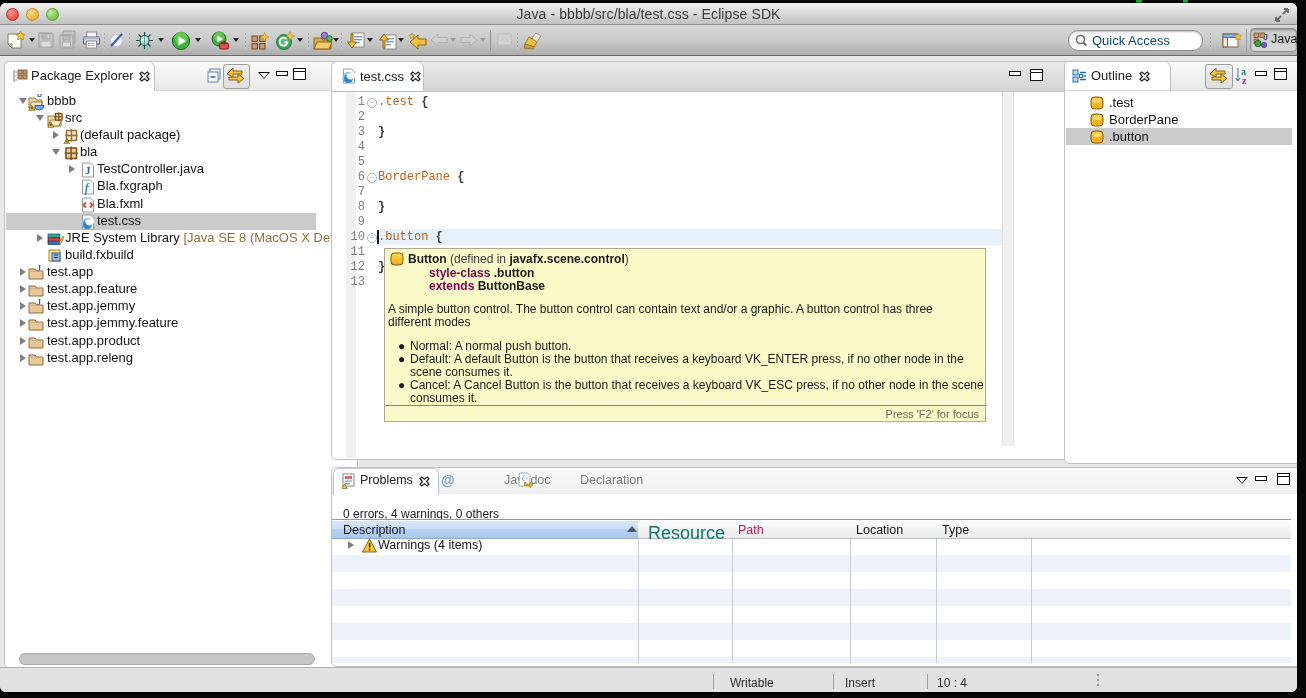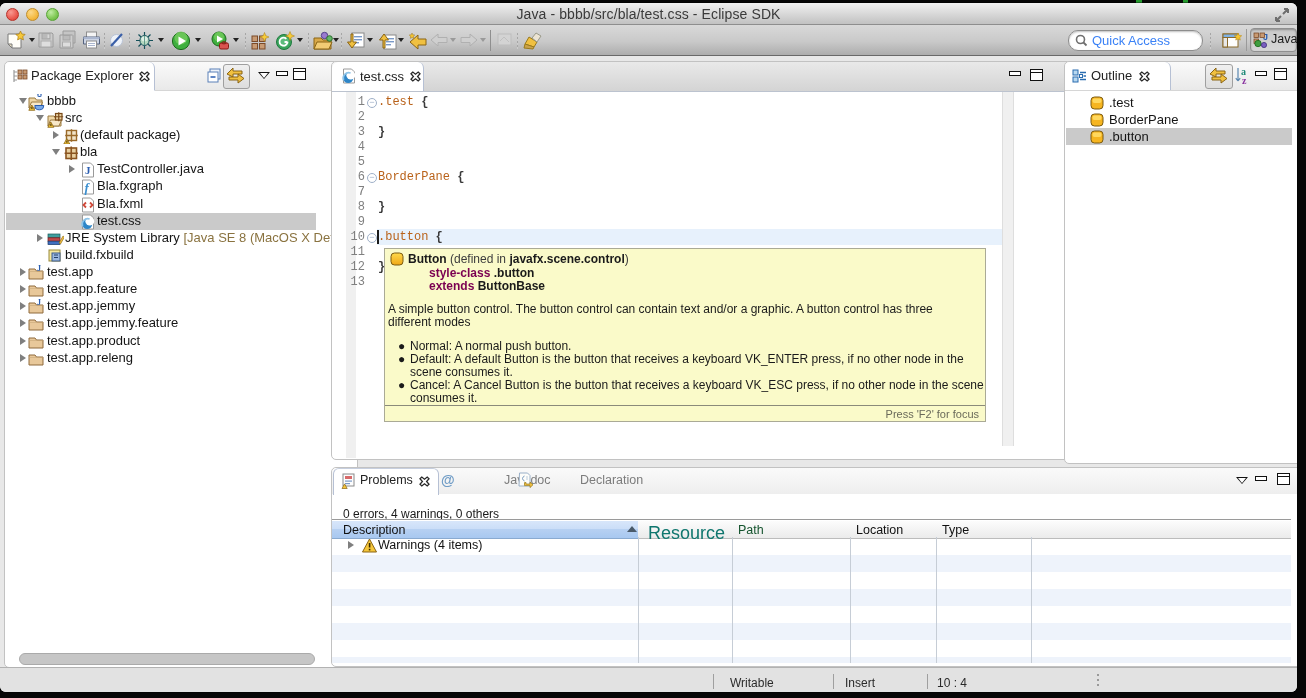--- a/index.html
+++ b/index.html
@@ -182,21 +182,21 @@
         <path d="M8 6 l8 5 -3 5 -9-3z" fill="#f0c040" stroke="#9a7a1a"></path>
         <path d="M16 11 l4-6 -5-3 -4 5z" fill="#ece4d4" stroke="#9a9a8a"></path>
         <path d="M4 13 l9 3 -1 2 -9-1z" fill="#caa24a" stroke="#9a7a1a"></path>
       </svg>
 
     <div class="abs" style="left:1068px;top:5px;width:133px;height:19px;background:#fff;border:1px solid #8d8d8d;border-radius:10px;box-shadow:inset 0 1px 2px rgba(0,0,0,.25);">
       <svg class="abs" style="left:6px;top:3px" width="13" height="13" viewBox="0 0 13 13">
           <circle cx="5.5" cy="5.5" r="4" fill="none" stroke="#6f6f6f" stroke-width="1.6"></circle>
           <path d="M8.5 8.5 l3 3" stroke="#6f6f6f" stroke-width="1.8"></path>
         </svg>
-      <div class="abs" style="left:23px;top:2px;font-size:13px;color:#3b82f6;">Quick Access</div>
+      <div class="abs" style="left:23px;top:2px;font-size:13px;color:#0c4a6e;">Quick Access</div>
     </div>
     <div class="tsep" style="left:1210px"></div>
 
     <svg class="abs" style="left:1222px;top:6px" width="21" height="20" viewBox="0 0 21 20">
         <rect x="1" y="3" width="15" height="13" fill="#fdfdfd" stroke="#8a6a2a"></rect>
         <rect x="1" y="3" width="15" height="3.5" fill="#7fb2e5" stroke="#8a6a2a"></rect>
         <rect x="1" y="6.5" width="4.5" height="9.5" fill="#e8e8e8" stroke="#8a6a2a"></rect>
         <path d="M16 2 l1.1 2.4 2.6.3-1.9 1.8.5 2.6-2.3-1.2-2.3 1.2.5-2.6-1.9-1.8 2.6-.3z" fill="#f4c430" stroke="#b8860b" stroke-width=".5"></path>
       </svg>
     <div class="abs" style="left:1246px;top:4px;width:1px;height:22px;background:#9a9a9a;"></div>
@@ -499,21 +499,21 @@
     <div class="mini" style="left:923px;top:8px;"></div>
     <div class="maxi" style="left:945px;top:5px;"></div>
     <div class="abs" style="left:11px;top:39px;font-size:12px;color:#1a1a1a;">0 errors, 4 warnings, 0 others</div>
 
     <div class="abs" style="left:0;top:51px;width:959px;height:2px;background:#fff;border-top:1px solid #9a9a9a;"></div>
     <div class="abs" style="left:0;top:53px;width:959px;height:17px;background:linear-gradient(#fcfcfc,#ebebeb);border-bottom:1px solid #bcbcbc;"></div>
     <div class="abs" style="left:0;top:53px;width:306px;height:17px;background:linear-gradient(#d8e6fa 0%,#cbdef8 45%,#b6d0f2 50%,#a8c8f0 100%);border-bottom:1px solid #8aaad0;"></div>
     <div class="abs" style="left:11px;top:55px;font-size:12.5px;color:#111;">Description</div>
     <div class="abs" style="left:295px;top:58px;width:0;height:0;border-left:5px solid transparent;border-right:5px solid transparent;border-bottom:6px solid #4a5a6a;"></div>
     <div class="abs" style="left:316px;top:55px;font-size:18px;color:#0f766e;">Resource</div>
-    <div class="abs" style="left:406px;top:55px;font-size:12.5px;color:#14532d;">Path</div>
+    <div class="abs" style="left:406px;top:55px;font-size:12.5px;color:#be185d;">Path</div>
     <div class="abs" style="left:524px;top:55px;font-size:12.5px;color:#111;">Location</div>
     <div class="abs" style="left:610px;top:55px;font-size:12.5px;color:#111;">Type</div>
 
     <div class="abs" style="left:0;top:87px;width:959px;height:17px;background:#eef3fb;"></div>
     <div class="abs" style="left:0;top:121px;width:959px;height:17px;background:#eef3fb;"></div>
     <div class="abs" style="left:0;top:155px;width:959px;height:17px;background:#eef3fb;"></div>
     <div class="abs" style="left:0;top:189px;width:959px;height:6px;background:#eef3fb;"></div>
 
     <div class="abs" style="left:306px;top:69px;width:1px;height:126px;background:#c6cdd6;"></div>
     <div class="abs" style="left:400px;top:69px;width:1px;height:126px;background:#c6cdd6;"></div>

